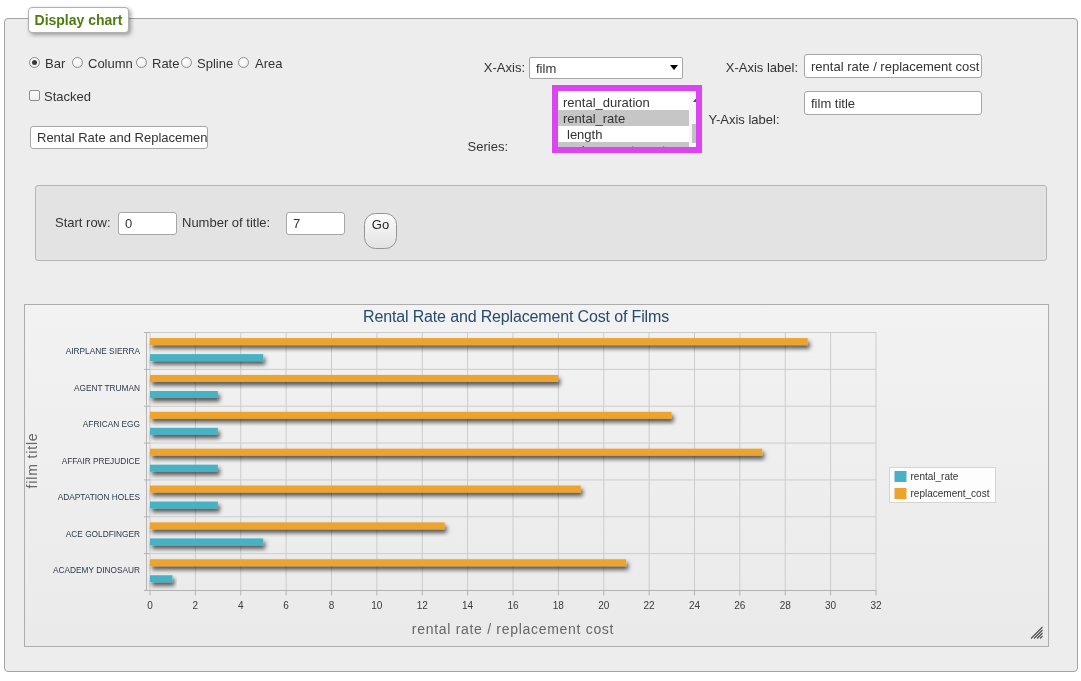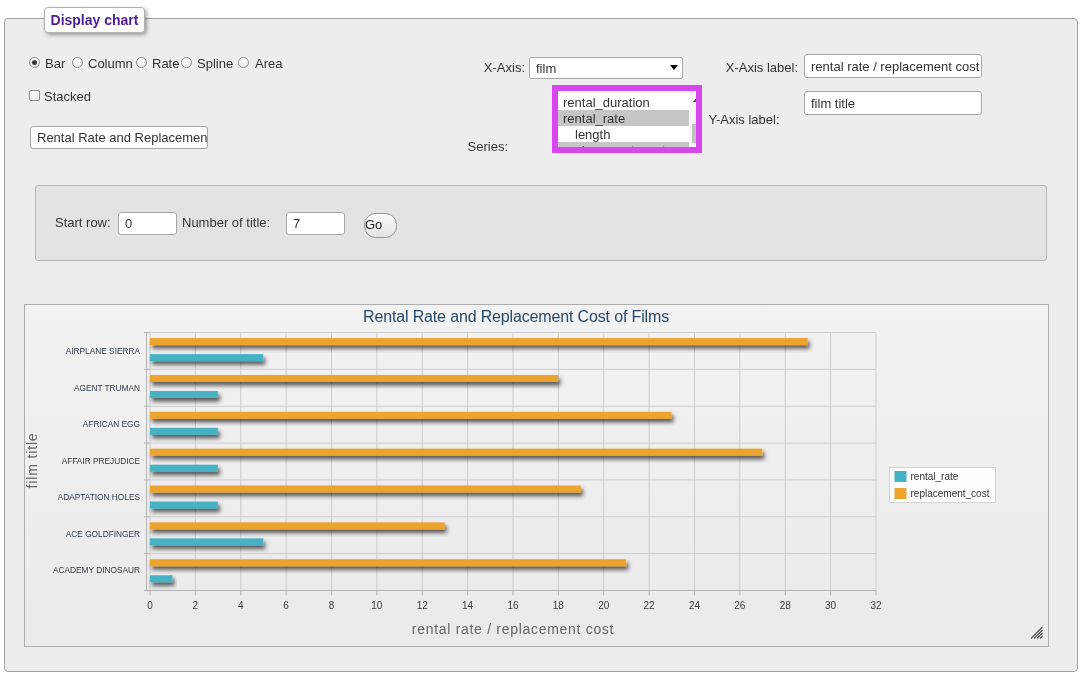--- a/index.html
+++ b/index.html
@@ -9,21 +9,21 @@
   white-space:nowrap; overflow:hidden; }
 .inp span { position:absolute; left:6px; top:3px; }
 .radio { position:absolute; width:11px; height:11px; border:1px solid #8e8e8e; border-radius:50%;
   background:radial-gradient(circle at 40% 35%, #ffffff 0%, #f3f3f3 55%, #dcdcdc 100%); }
 .radio .dot { position:absolute; left:2px; top:2px; width:5px; height:5px; border-radius:50%; background:#3a3a3a; }
 </style></head>
 <body>
 
 <div class="abs" style="left:4px;top:18px;width:1074px;height:654px;background:#ededed;border:1px solid #a3a3a3;border-radius:4px;"></div>
 
-<div class="abs" style="left:44px;top:7px;width:101px;height:26px;background:#fff;border:1px solid #b0b0b0;border-radius:4px;box-shadow:2px 2px 4px rgba(0,0,0,0.35);text-align:center;line-height:24px;font-weight:bold;font-size:14px;color:#4c1d95;">Display chart</div>
+<div class="abs" style="left:28px;top:7px;width:101px;height:26px;background:#fff;border:1px solid #b0b0b0;border-radius:4px;box-shadow:2px 2px 4px rgba(0,0,0,0.35);text-align:center;line-height:24px;font-weight:bold;font-size:14px;color:#4d7c0f;">Display chart</div>
 
 <div class="radio" style="left:29px;top:57px;">
     <div class="dot"></div>
   </div>
 <div class="lbl" style="left:45px;top:56px;">Bar</div>
 <div class="radio" style="left:72px;top:57px;"></div>
 <div class="lbl" style="left:88px;top:56px;">Column</div>
 <div class="radio" style="left:136px;top:57px;"></div>
 <div class="lbl" style="left:152px;top:56px;">Rate</div>
 <div class="radio" style="left:181px;top:57px;"></div>
@@ -40,21 +40,21 @@
 
 <div class="lbl" style="left:425px;top:60px;width:100px;text-align:right;">X-Axis:</div>
 <div class="inp" style="left:529px;top:57px;width:154px;height:22px;border-radius:2px;">
     <span style="top:3px;">film</span>
   <div class="abs" style="right:4px;top:7px;width:0;height:0;border-left:4.5px solid transparent;border-right:4.5px solid transparent;border-top:5px solid #000;"></div>
 </div>
 
 <div class="abs" style="left:528px;top:85px;width:150px;height:68px;background:#fff;border:6px solid #d946ef;overflow:hidden;margin-left:24px;">
   <div class="abs" style="left:0;top:2.5px;width:131px;height:16.3px;padding:1px 0 0 5px;">rental_duration</div>
   <div class="abs" style="left:0;top:18.8px;width:131px;height:16.3px;padding:1px 0 0 5px;background:#c6c6c6;">rental_rate</div>
-  <div class="abs" style="left:12px;top:35.1px;width:131px;height:16.3px;padding:1px 0 0 5px;">length</div>
+  <div class="abs" style="left:4px;top:35.1px;width:131px;height:16.3px;padding:1px 0 0 5px;">length</div>
   <div class="abs" style="left:0;top:51.4px;width:131px;height:16.3px;padding:1px 0 0 5px;background:#c6c6c6;">replacement_cost</div>
 
   <div class="abs" style="left:131px;top:0;width:17px;height:65px;background:#f6f6f6;">
     <div class="abs" style="left:4px;top:6px;width:0;height:0;border-left:4.5px solid transparent;border-right:4.5px solid transparent;border-bottom:5px solid #4d4d4d;"></div>
     <div class="abs" style="left:2.5px;top:33px;width:12px;height:19px;background:#c2c2c2;"></div>
     <div class="abs" style="left:4px;top:57px;width:0;height:0;border-left:4.5px solid transparent;border-right:4.5px solid transparent;border-top:5px solid #9e9e9e;"></div>
   </div>
 </div>
 <div class="lbl" style="left:408px;top:139px;width:100px;text-align:right;">Series:</div>
 
@@ -69,21 +69,21 @@
 
 <div class="abs" style="left:35px;top:185px;width:1012px;height:76px;background:#e3e3e3;border:1px solid #b5b5b5;border-radius:3px;"></div>
 <div class="lbl" style="left:55px;top:214.5px;">Start row:</div>
 <div class="inp" style="left:118px;top:212px;width:59px;height:23px;">
     <span>0</span>
   </div>
 <div class="lbl" style="left:182px;top:214.5px;">Number of title:</div>
 <div class="inp" style="left:286px;top:212px;width:59px;height:23px;">
     <span>7</span>
   </div>
-<div class="abs" style="left:364px;top:213px;width:33px;height:25px;border:1px solid #949494;border-radius:11.5px;background:linear-gradient(#fcfcfc,#e2e2e2);text-align:left;line-height:21px;color:#222;">Go</div>
+<div class="abs" style="left:364px;top:213px;width:33px;height:36px;border:1px solid #949494;border-radius:11.5px;background:linear-gradient(#fcfcfc,#e2e2e2);text-align:center;line-height:21px;color:#222;">Go</div>
 
 <div class="abs" style="left:24px;top:304px;width:1025px;height:343px;border:1px solid #adadad;background:linear-gradient(#f2f2f2,#eaeaea);">
 <svg width="1023" height="341" style="position:absolute;left:0;top:0;font-family:'Liberation Sans',sans-serif;">
 <defs>
         <filter id="sh" x="-20%" y="-60%" width="140%" height="260%">
           <feDropShadow dx="2" dy="3.5" stdDeviation="2" flood-color="#000" flood-opacity="0.65"></feDropShadow>
         </filter>
       </defs>
 <line x1="125.00" y1="27.5" x2="125.00" y2="285.5" stroke="#cccccc" stroke-width="1"></line>
 <line x1="170.38" y1="27.5" x2="170.38" y2="285.5" stroke="#cccccc" stroke-width="1"></line>

